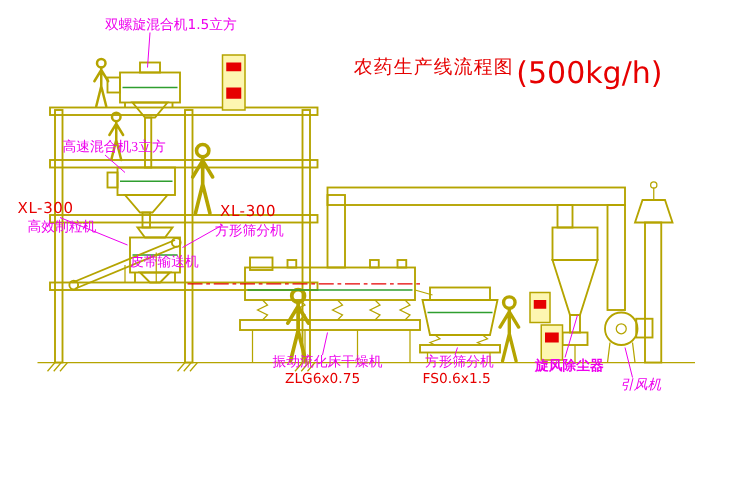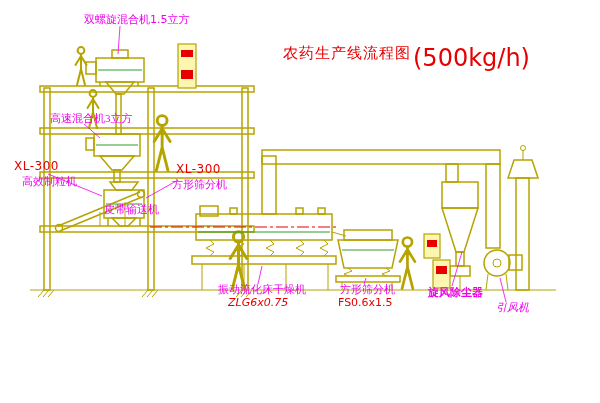--- a/index.html
+++ b/index.html
@@ -195,19 +195,19 @@
   </div>
 
   <div class="lbl lbl-m" style="left:84px;top:14px;">双螺旋混合机1.5立方</div>
   <div class="lbl lbl-m" style="left:50px;top:112px;font-family:Liberation Serif, serif;">高速混合机3立方</div>
   <div class="lbl lbl-r model" style="left:14px;top:160px;">XL-300</div>
   <div class="lbl lbl-m" style="left:10px;top:176px;margin-left:12px;">高效制粒机</div>
   <div class="lbl lbl-r model" style="left:176px;top:163px;">XL-300</div>
   <div class="lbl lbl-m" style="left:172px;top:179px;">方形筛分机</div>
   <div class="lbl lbl-m" style="left:104px;top:204px;">皮带输送机</div>
   <div class="lbl lbl-m" style="left:218px;top:284px;text-align:right;">振动流化床干燥机</div>
-  <div class="lbl lbl-r" style="left:228px;top:297px;font-style:italic;">ZLG6x0.75</div>
+  <div class="lbl lbl-r" style="left:228px;top:297px;">ZLG6x0.75</div>
   <div class="lbl lbl-m" style="left:340px;top:284px;">方形筛分机</div>
   <div class="lbl lbl-r" style="left:338px;top:297px;">FS0.6x1.5</div>
   <div class="lbl lbl-m" style="left:428px;top:287px;font-weight:bold;">旋风除尘器</div>
   <div class="lbl lbl-m" style="left:496px;top:302px;font-style:italic;">引风机</div>
 
 </div>
 
 </body></html>

